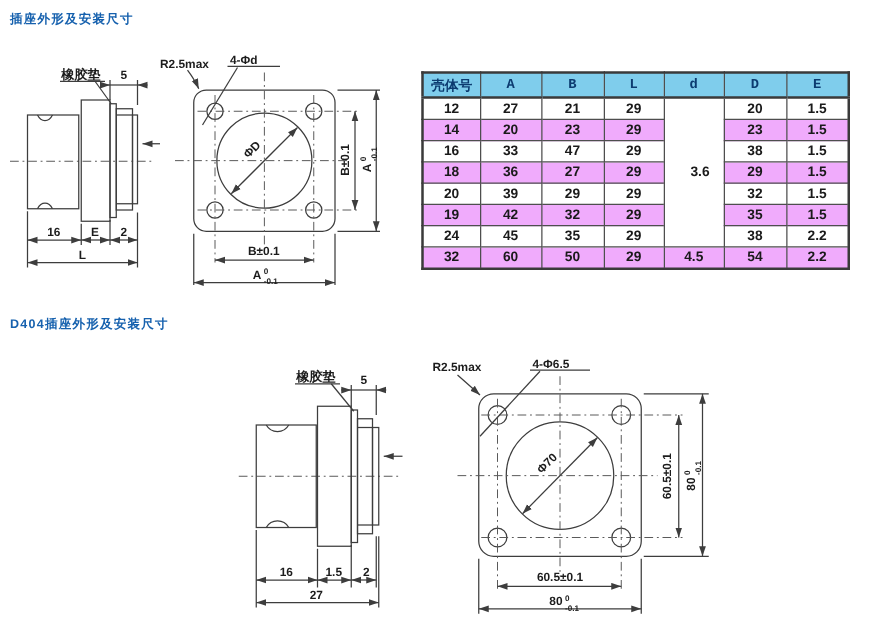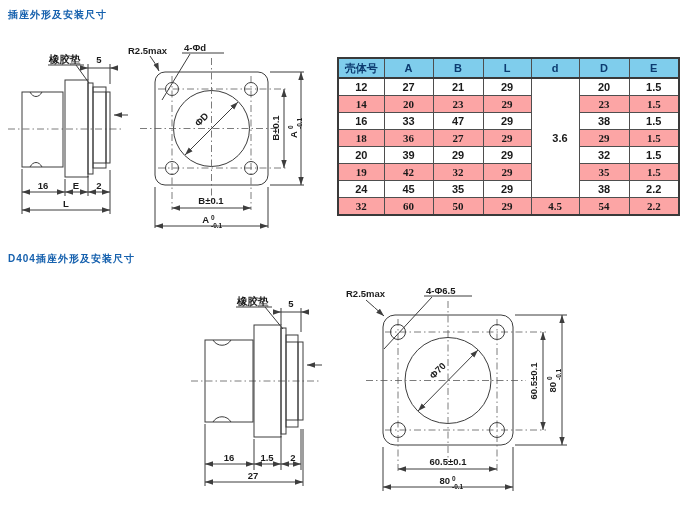--- a/index.html
+++ b/index.html
@@ -14,22 +14,22 @@
   svg.draw text{stroke:none;fill:#1c1c1c;font-size:9.5px;font-weight:600;
        font-family:"Liberation Sans","DejaVu Sans",sans-serif;}
   svg.draw text.cjk{font-size:10.5px;font-weight:bold;}
   svg.draw text.tol{font-size:6.5px;}
   table[data-name="dimension-table"]{position:absolute;left:337px;top:57px;width:341px;
        border-collapse:collapse;table-layout:fixed;border:2px solid #3a3a3a;}
   table[data-name="dimension-table"] th,
   table[data-name="dimension-table"] td{border:1px solid #4e4e4e;text-align:center;padding:0;
        font-size:11px;font-weight:bold;color:#1a1a1a;height:16px;}
   table[data-name="dimension-table"] th{background:#7fcdec;color:#0c3b70;height:18px;
-       border-bottom:2px solid #3a3a3a;}
-  table[data-name="dimension-table"] tr.alt td{background:#fca5a5;font-family:Liberation Serif, serif;}
+       border-bottom:2px solid #3a3a3a;font-family:Liberation Mono, monospace;}
+  table[data-name="dimension-table"] tr.alt td{background:#f0abfc;}
   table[data-name="dimension-table"] td.dcell{background:#ffffff;padding-left:10px;}
 </style>
 </head>
 <body data-name="catalog-page">
 
 <svg width="0" height="0" style="position:absolute" aria-hidden="true">
   <defs>
     <marker id="ae" orient="auto" markerUnits="userSpaceOnUse" markerWidth="9" markerHeight="7" refX="8" refY="3">
       <path d="M0,0.3 L8,3 L0,5.7 Z" fill="#3d3d3d" stroke="none"></path>
     </marker>

